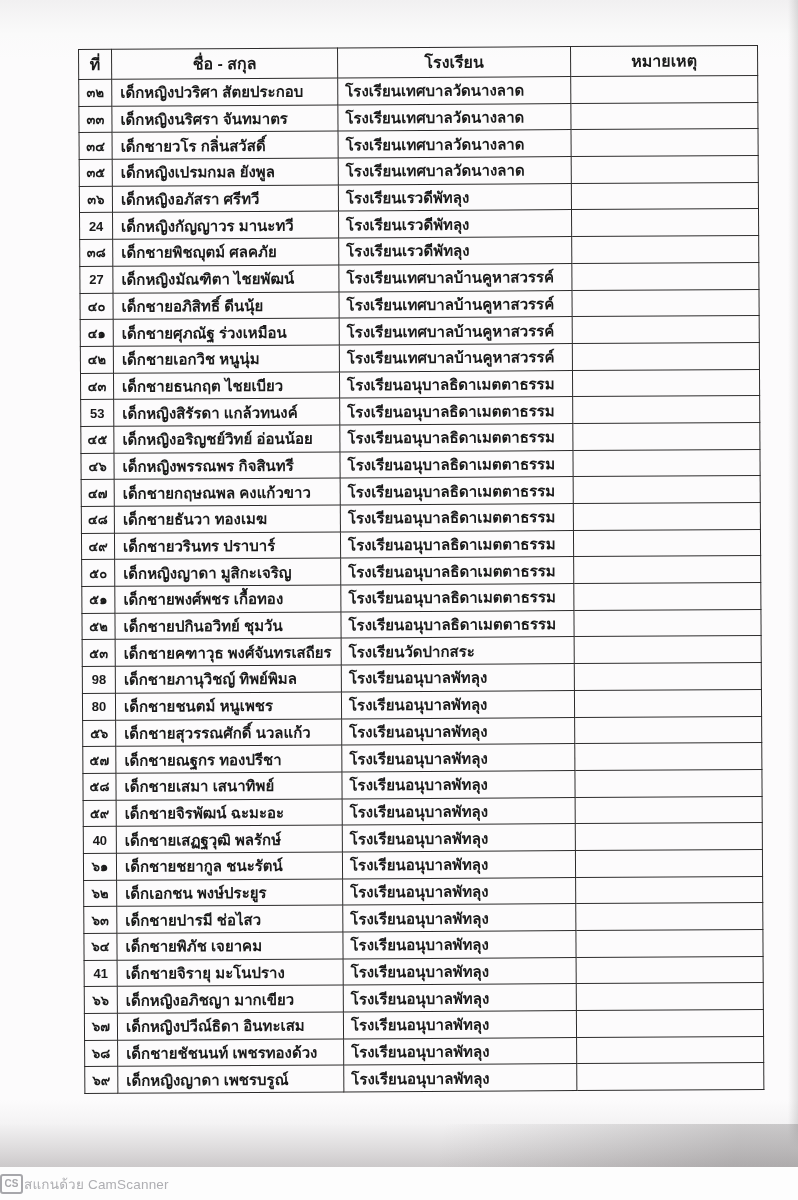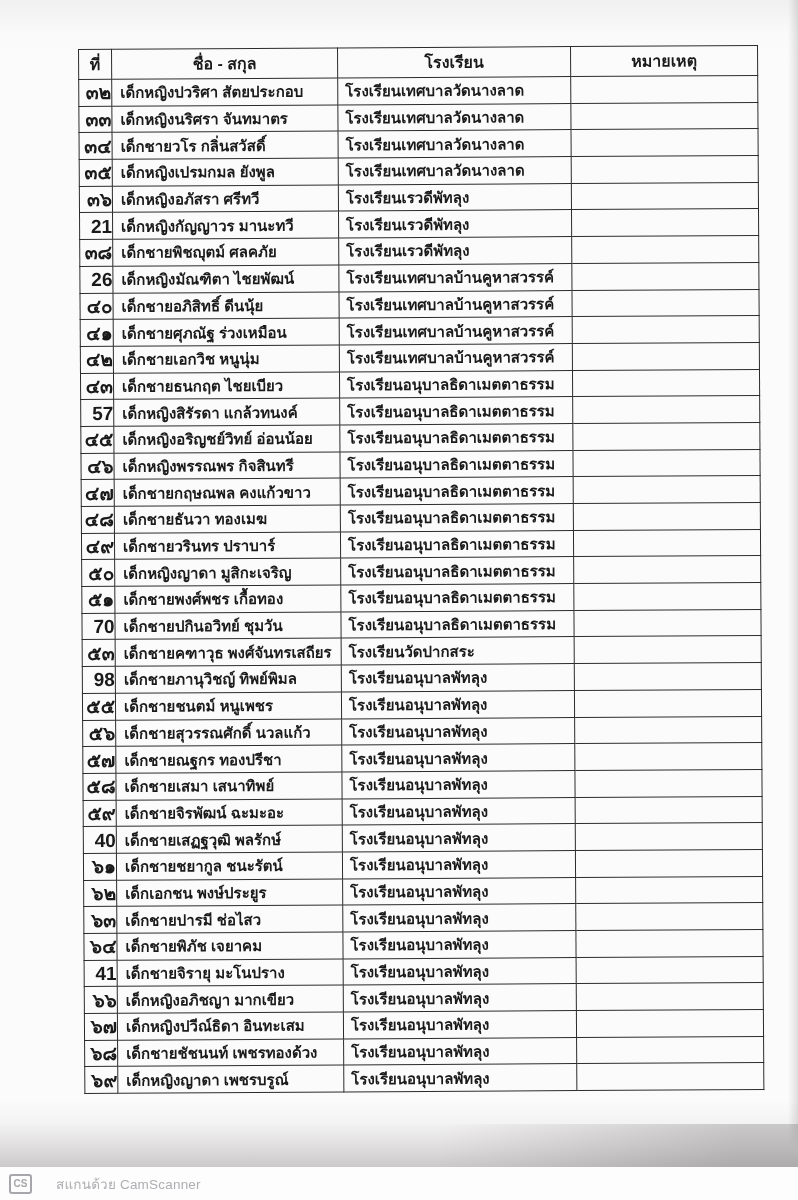--- a/index.html
+++ b/index.html
@@ -17,22 +17,22 @@
     background:linear-gradient(to right,rgba(0,0,0,0),rgba(120,117,118,.22));
   }
   .shadow-band{
     position:absolute;left:0;top:1124px;width:798px;height:44px;
     background:
       linear-gradient(100deg,rgba(0,0,0,0) 55%,rgba(96,93,94,.28) 92%),
       linear-gradient(to bottom,rgba(216,214,215,0) 0%,#dedcdd 55%,#cbc8c9 100%);
   }
   .footer-strip{
     position:absolute;left:0;bottom:0;width:798px;height:33px;
-    background:#fdfdfd;display:flex;align-items:center;gap:24px;
-    padding-left:9px;box-sizing:border-box;
+    background:#fdfdfd;display:flex;align-items:center;gap:1px;
+    box-sizing:border-box;
   }
   .cs-logo{
     width:19px;height:16px;border:2px solid #a7a7ab;border-radius:3px;
     color:#a7a7ab;font-size:10px;font-weight:bold;
     display:flex;align-items:center;justify-content:center;flex:0 0 auto;
   }
   .wm-text{color:#aeaeb2;font-size:13.5px;letter-spacing:.2px;}
 
   table.scan-table{
     position:absolute;left:78px;top:47px;width:679px;
@@ -48,21 +48,21 @@
     vertical-align:middle;
   }
   .scan-table td{
     height:25.7px;font-size:15px;font-weight:600;vertical-align:middle;
     line-height:1;
   }
   col.w-no{width:33px}
   col.w-name{width:226px}
   col.w-school{width:233px}
   col.w-note{width:187px}
-  td.c-no{text-align:right;font-size:19px}
+  td.c-no{text-align:center;font-size:13px}
   td.c-name{padding-left:8px}
   td.c-school{padding-left:7px}
 </style>
 </head>
 <body>
 
 <div class="paper"></div>
 <div class="edge-right"></div>
 
 <table class="scan-table">
@@ -105,33 +105,33 @@
     <td class="c-school">โรงเรียนเทศบาลวัดนางลาด</td>
     <td class="c-note"></td>
   </tr>
       <tr>
     <td class="c-no">๓๖</td>
     <td class="c-name">เด็กหญิงอภัสรา ศรีทวี</td>
     <td class="c-school">โรงเรียนเรวดีพัทลุง</td>
     <td class="c-note"></td>
   </tr>
       <tr>
-    <td class="c-no">21</td>
+    <td class="c-no">24</td>
     <td class="c-name">เด็กหญิงกัญญาวร มานะทวี</td>
     <td class="c-school">โรงเรียนเรวดีพัทลุง</td>
     <td class="c-note"></td>
   </tr>
       <tr>
     <td class="c-no">๓๘</td>
     <td class="c-name">เด็กชายพิชญุตม์ ศลคภัย</td>
     <td class="c-school">โรงเรียนเรวดีพัทลุง</td>
     <td class="c-note"></td>
   </tr>
       <tr>
-    <td class="c-no">26</td>
+    <td class="c-no">27</td>
     <td class="c-name">เด็กหญิงมัณฑิตา ไชยพัฒน์</td>
     <td class="c-school">โรงเรียนเทศบาลบ้านคูหาสวรรค์</td>
     <td class="c-note"></td>
   </tr>
       <tr>
     <td class="c-no">๔๐</td>
     <td class="c-name">เด็กชายอภิสิทธิ์ ดีนนุ้ย</td>
     <td class="c-school">โรงเรียนเทศบาลบ้านคูหาสวรรค์</td>
     <td class="c-note"></td>
   </tr>
@@ -147,21 +147,21 @@
     <td class="c-school">โรงเรียนเทศบาลบ้านคูหาสวรรค์</td>
     <td class="c-note"></td>
   </tr>
       <tr>
     <td class="c-no">๔๓</td>
     <td class="c-name">เด็กชายธนกฤต ไชยเบียว</td>
     <td class="c-school">โรงเรียนอนุบาลธิดาเมตตาธรรม</td>
     <td class="c-note"></td>
   </tr>
       <tr>
-    <td class="c-no">57</td>
+    <td class="c-no">53</td>
     <td class="c-name">เด็กหญิงสิรัรดา แกล้วทนงค์</td>
     <td class="c-school">โรงเรียนอนุบาลธิดาเมตตาธรรม</td>
     <td class="c-note"></td>
   </tr>
       <tr>
     <td class="c-no">๔๕</td>
     <td class="c-name">เด็กหญิงอริญชย์วิทย์ อ่อนน้อย</td>
     <td class="c-school">โรงเรียนอนุบาลธิดาเมตตาธรรม</td>
     <td class="c-note"></td>
   </tr>
@@ -195,39 +195,39 @@
     <td class="c-school">โรงเรียนอนุบาลธิดาเมตตาธรรม</td>
     <td class="c-note"></td>
   </tr>
       <tr>
     <td class="c-no">๕๑</td>
     <td class="c-name">เด็กชายพงศ์พชร เกื้อทอง</td>
     <td class="c-school">โรงเรียนอนุบาลธิดาเมตตาธรรม</td>
     <td class="c-note"></td>
   </tr>
       <tr>
-    <td class="c-no">70</td>
+    <td class="c-no">๕๒</td>
     <td class="c-name">เด็กชายปกินอวิทย์ ชุมวัน</td>
     <td class="c-school">โรงเรียนอนุบาลธิดาเมตตาธรรม</td>
     <td class="c-note"></td>
   </tr>
       <tr>
     <td class="c-no">๕๓</td>
     <td class="c-name">เด็กชายคฑาวุธ พงศ์จันทรเสถียร</td>
     <td class="c-school">โรงเรียนวัดปากสระ</td>
     <td class="c-note"></td>
   </tr>
       <tr>
     <td class="c-no">98</td>
     <td class="c-name">เด็กชายภานุวิชญ์ ทิพย์พิมล</td>
     <td class="c-school">โรงเรียนอนุบาลพัทลุง</td>
     <td class="c-note"></td>
   </tr>
       <tr>
-    <td class="c-no">๕๕</td>
+    <td class="c-no">80</td>
     <td class="c-name">เด็กชายชนตม์ หนูเพชร</td>
     <td class="c-school">โรงเรียนอนุบาลพัทลุง</td>
     <td class="c-note"></td>
   </tr>
       <tr>
     <td class="c-no">๕๖</td>
     <td class="c-name">เด็กชายสุวรรณศักดิ์ นวลแก้ว</td>
     <td class="c-school">โรงเรียนอนุบาลพัทลุง</td>
     <td class="c-note"></td>
   </tr>

